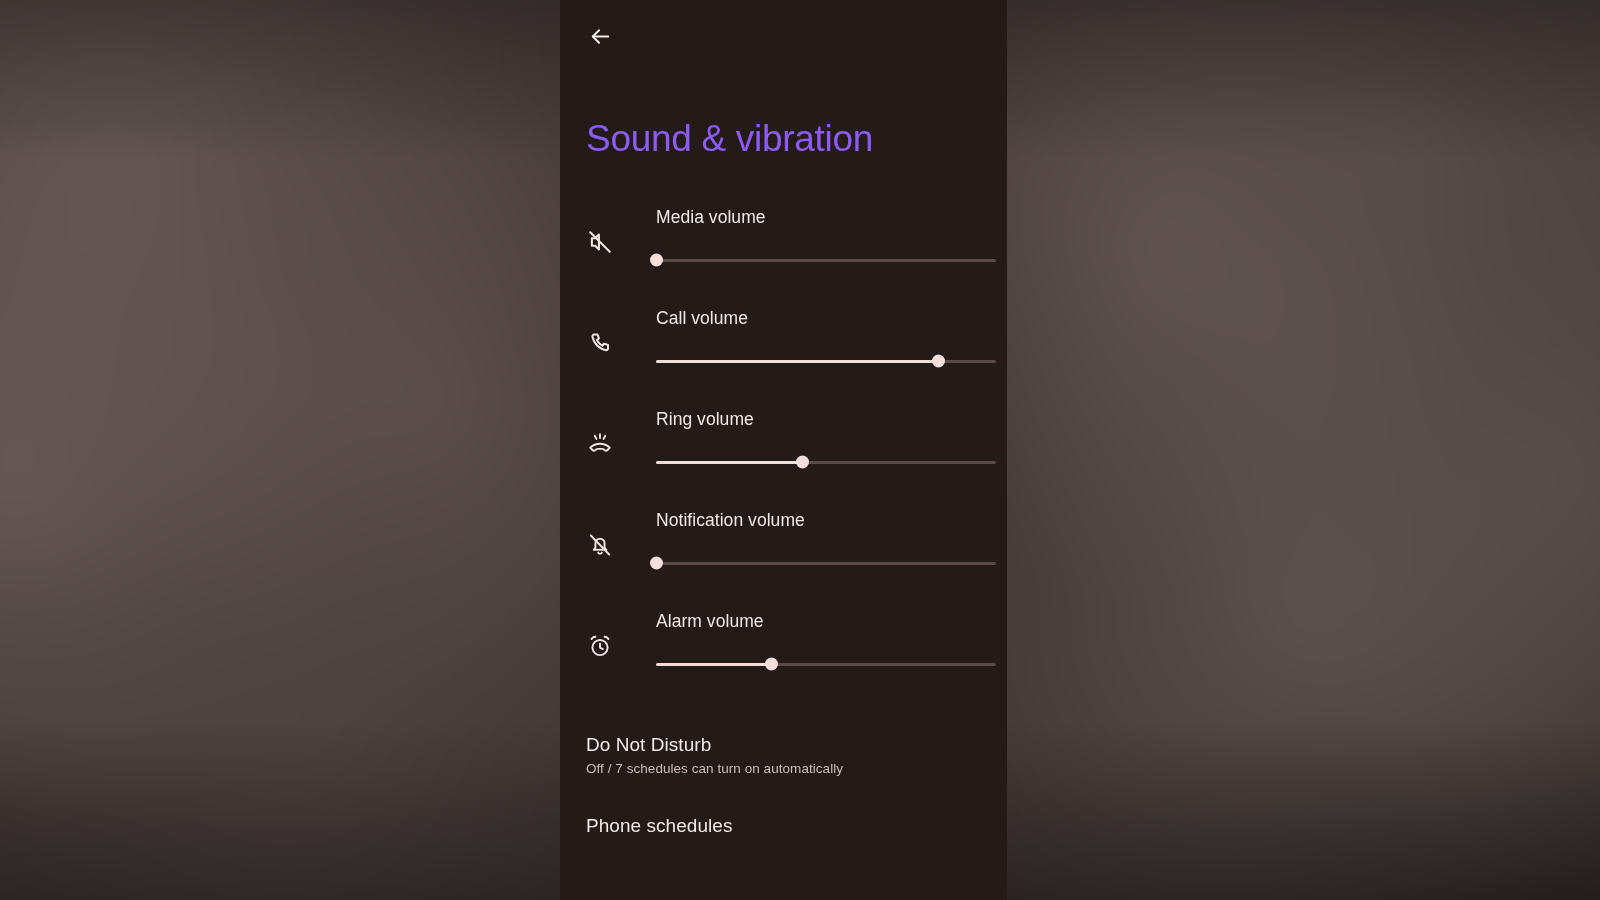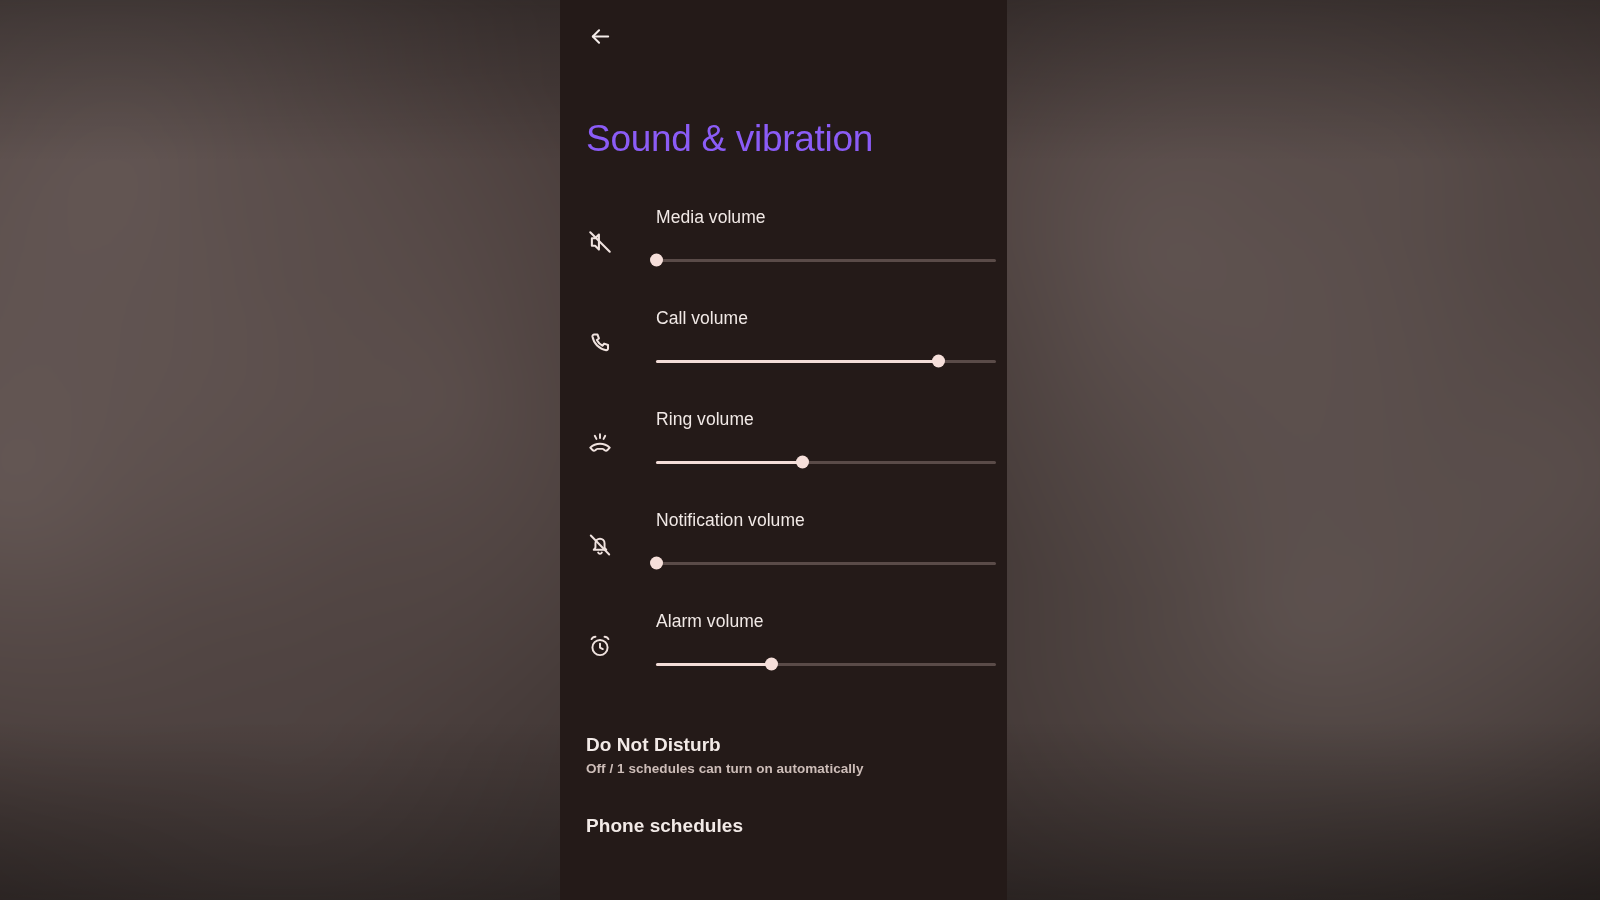--- a/index.html
+++ b/index.html
@@ -113,21 +113,21 @@
   .slider .thumb {
     position:absolute; top:50%;
     width:13px; height:13px;
     margin-left:-6.5px;
     transform:translateY(-50%);
     border-radius:50%;
     background:#f6dfda;
   }
 
   
-  .list { margin-top:24px;font-weight:bold; }
+  .list { margin-top:24px; }
   .list-item {
     padding:11px 26px 14px 26px;
     cursor:pointer;
   }
   .li-title {
     font-size:19px;
     color:#f2eae7;
     letter-spacing:0.05px;
     white-space:nowrap;
   }
@@ -244,21 +244,21 @@
         <div class="thumb" style="left: 34%;"></div>
       </div>
     </div>
 
   </div>
 
   <div class="list">
 
     <div class="list-item">
       <div class="li-title">Do Not Disturb</div>
-      <div class="li-sub">Off / 1 schedules can turn on automatically</div>
+      <div class="li-sub">Off / 7 schedules can turn on automatically</div>
     </div>
 
     <div class="spacer-12"></div>
 
     <div class="list-item">
       <div class="li-title">Phone schedules</div>
     </div>
 
   </div>
 

